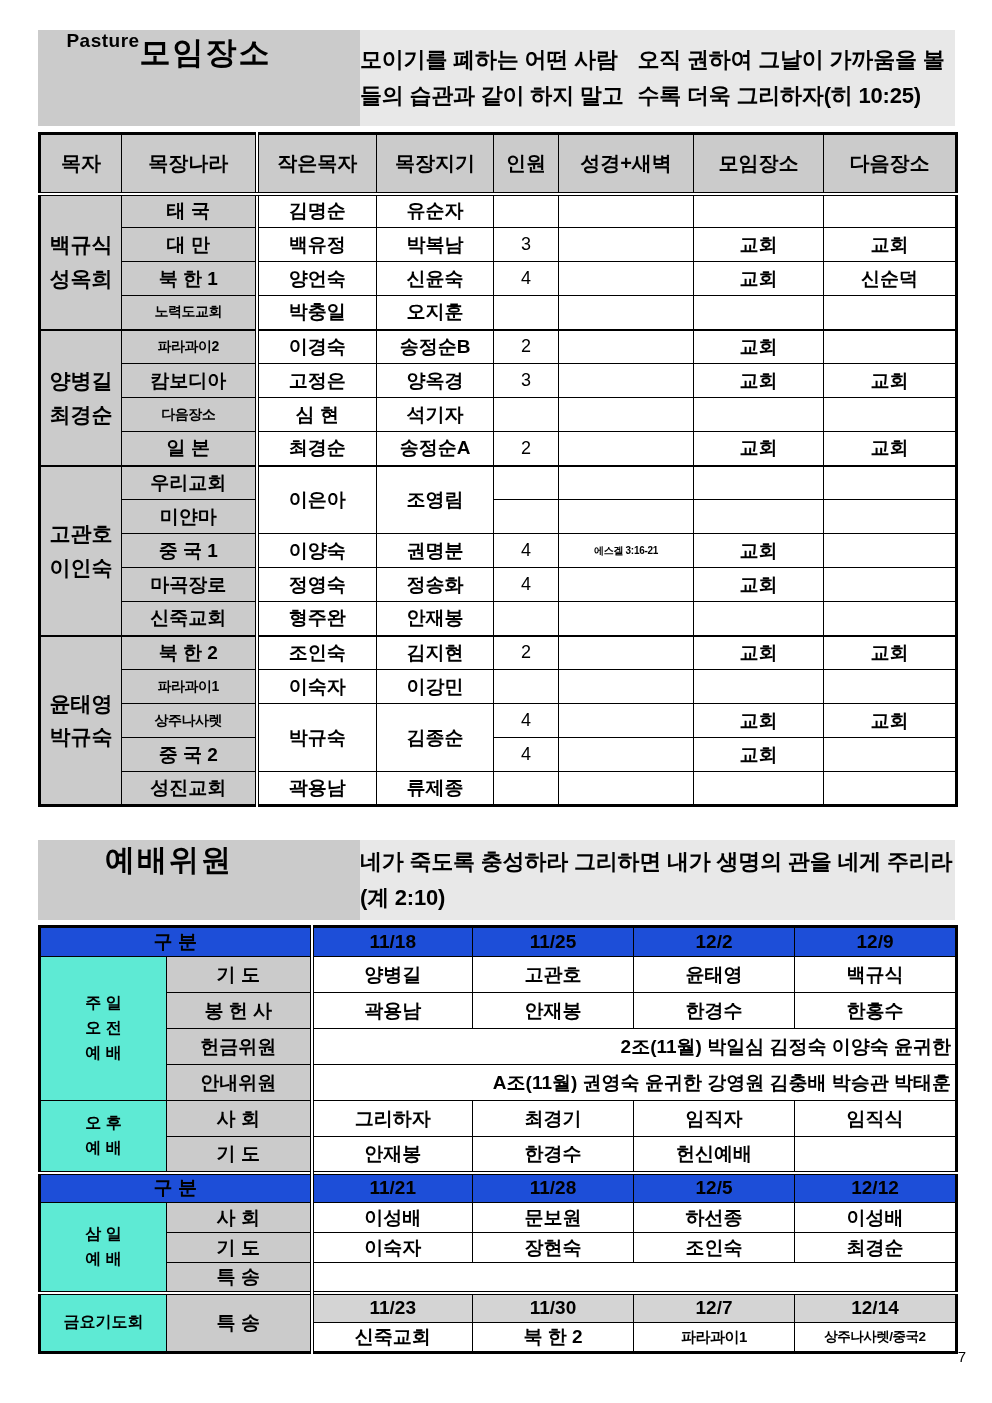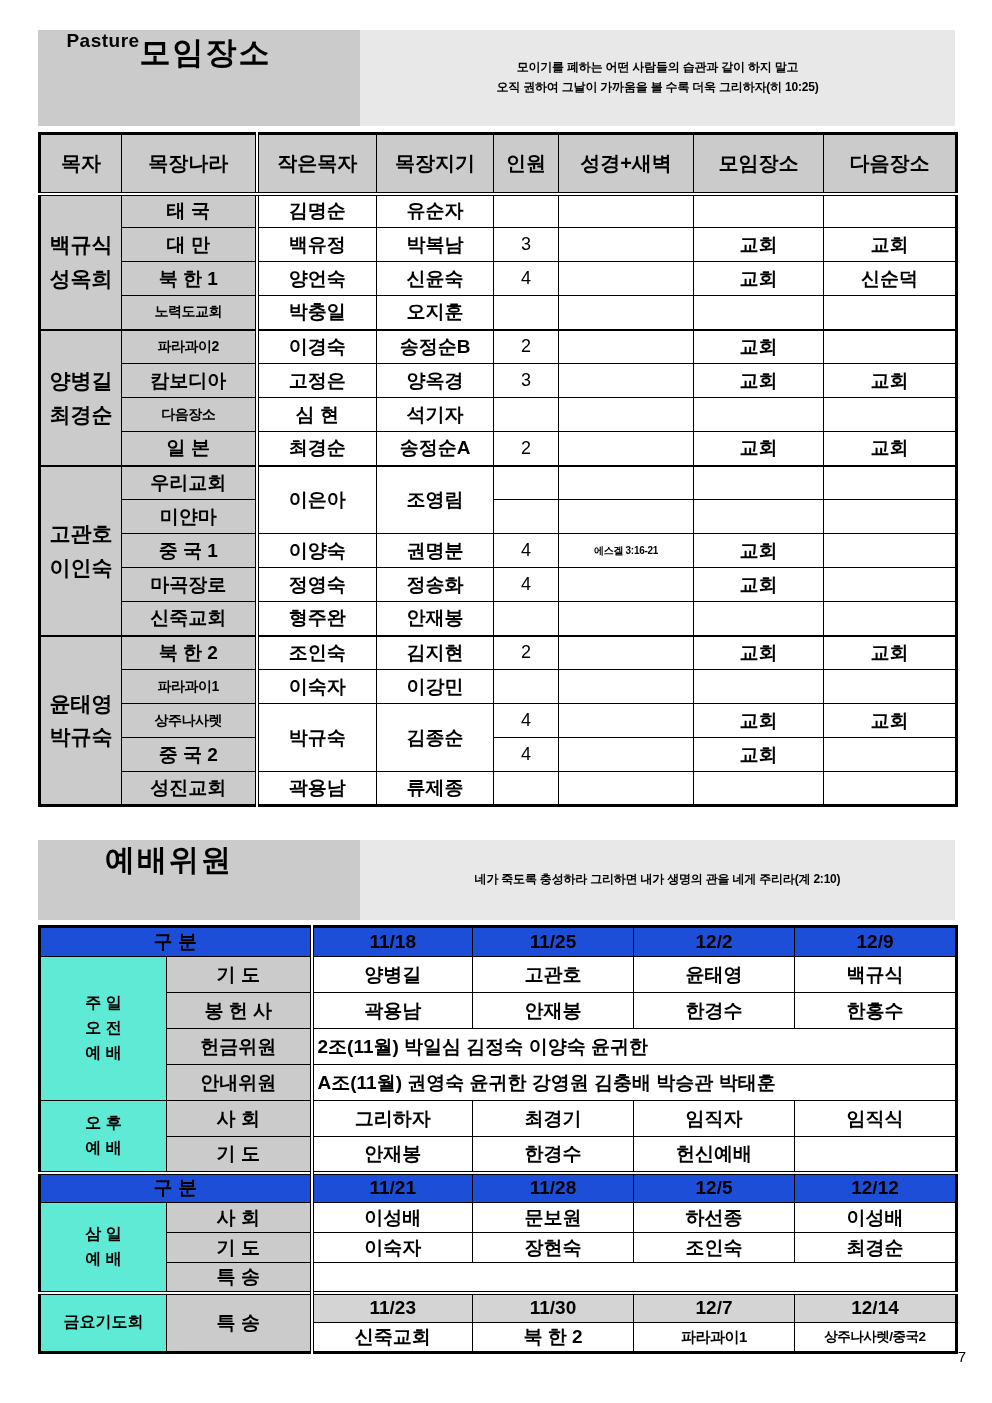--- a/index.html
+++ b/index.html
@@ -13,23 +13,23 @@
   
   .sec-hdr { position:absolute; left:38px; width:917px; display:flex; }
   .hdr-left {
     width:322px; background:#cbcbcb; box-sizing:border-box;
     display:flex; justify-content:center;
     text-align:center; padding-right:60px;
   }
   .hdr-sub   { font-size:19px; letter-spacing:.5px; }
   .hdr-title { font-size:31px; letter-spacing:2px; margin-top:2px; }
   .hdr-right {
-    flex:1; background:#e8e8e8; display:flex; flex-direction:column;
+    flex:1; background:#e8e8e8; display:flex; flex-direction:row;
     justify-content:center; align-items:center;
-    font-size:12px; line-height:1.65; letter-spacing:-.2px;
+    font-size:22px; line-height:1.65; letter-spacing:-.2px;
   }
   #sec1 { top:30px;  height:96px; }
   #sec2 { top:840px; height:80px; }
   #sec2 .hdr-title { font-size:30px; margin-top:0; }
 
   
   table { border-collapse:collapse; table-layout:fixed; position:absolute; left:38px;
           border:3px solid #000; }
   th,td { border:1px solid #000; padding:0 4px; text-align:center; overflow:hidden;
           white-space:nowrap; box-sizing:border-box; }
@@ -51,21 +51,21 @@
   
   #worship-table { top:925px; width:917px; }
   #worship-table td { font-size:19px; }
   #worship-table tr.wt-header td { height:30px; background:#1d4ed8; }
   #worship-table tr.wt-data td, #worship-table tr.wt-span td { height:36px; }
   #worship-table tr.compact td { height:30px; }
   #worship-table tr.wt-values td { height:30px; }
   #worship-table td.wt-group { background:#5eead4; font-size:16px;
                                white-space:pre-line; line-height:1.55; }
   #worship-table td.wt-label { background:#cbcbcb; }
-  #worship-table td.wt-span  { text-align:left; }
+  #worship-table td.wt-span  { text-align:right; }
   #worship-table td.wt-date  { background:#d4d4d4; }
   #worship-table .dbl { border-left:4px double #000; }
   #worship-table tr.sec-sep td { border-top:4px double #000; }
   #worship-table td.sm  { font-size:15px; letter-spacing:-.5px; }
   #worship-table td.xs  { font-size:13.5px; letter-spacing:-.5px; }
 
   .page-num { position:absolute; right:26px; top:1348px;
               font-size:15px; font-weight:normal; }
 </style>
 </head>

